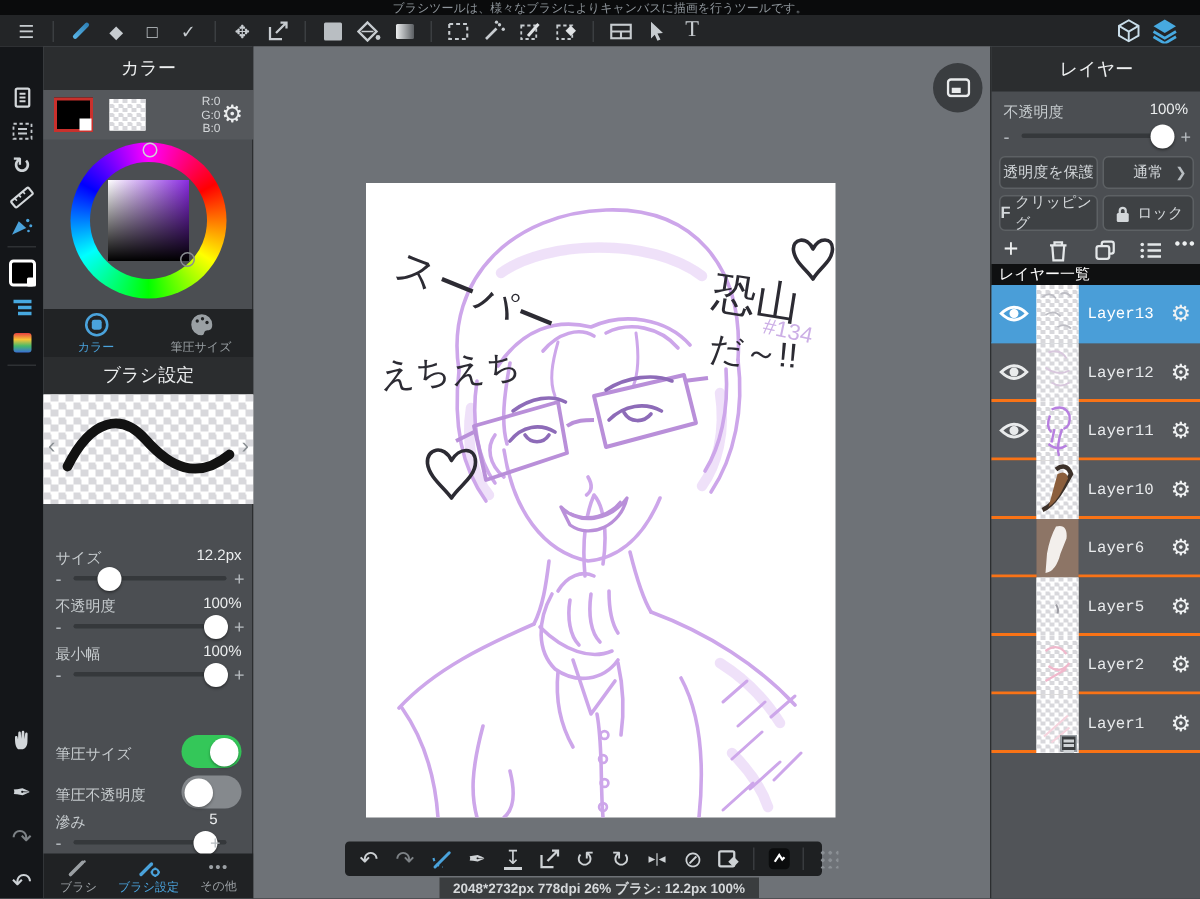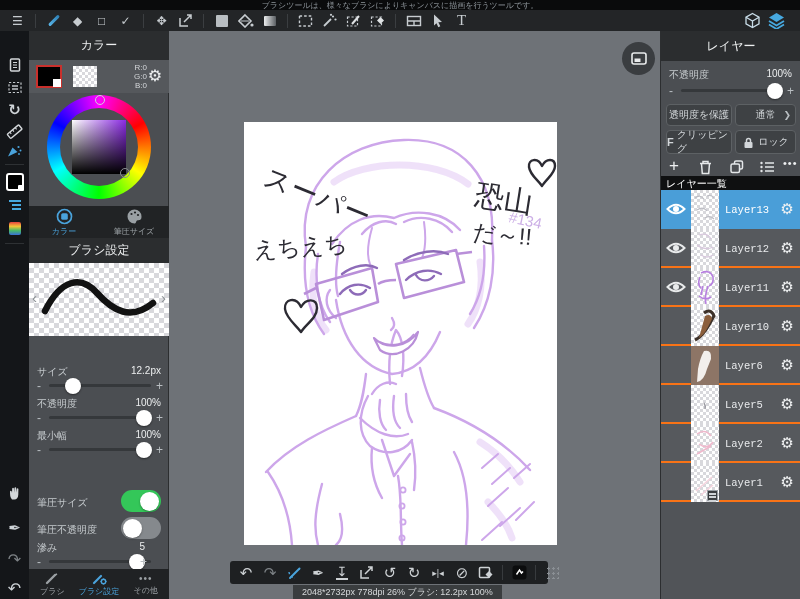--- a/index.html
+++ b/index.html
@@ -59,21 +59,21 @@
   #cv{left:169px;top:31px;width:491px;height:568px;background:#6e7277;}
   #page{position:absolute;left:75px;top:91px;width:313px;height:423px;background:#ffffff;}
   #hideui{position:absolute;left:453px;top:11px;width:33px;height:33px;border-radius:50%;background:#3a3d40;
     display:flex;align-items:center;justify-content:center;border:none;}
   #btb{position:absolute;left:61px;top:530px;width:318px;height:23px;background:#1e2022;border-radius:3px;
     display:flex;align-items:center;gap:2px;padding:0 5px;box-sizing:border-box;}
   .bti{width:22px;height:19px;display:flex;align-items:center;justify-content:center;color:#ced2d5;font-size:13px;flex:0 0 auto;}
   .btdiv{width:1px;height:15px;background:#383b3e;margin:0 3px;flex:0 0 auto;}
   .dots{width:13px;height:13px;background-image:radial-gradient(#8b9095 1.1px,transparent 1.3px);background-size:5px 5px;}
   #status{position:absolute;left:124px;top:554px;height:14px;background:#3a3d3f;color:#d6d9db;
-    font-size:9px;line-height:14px;padding:0 9px;white-space:nowrap;}
+    font-size:9px;line-height:14px;padding:0 9px;white-space:nowrap;font-weight:bold;}
   
   #rp{left:660px;top:31px;width:140px;height:568px;background:#4b4e52;border-left:1px solid #2c2e30;box-sizing:border-box;}
   .rp-btn{position:absolute;height:22px;background:#3e4144;border:1px solid #5d6164;border-radius:4px;
     color:#d3d7da;font-size:10px;display:flex;align-items:center;justify-content:center;gap:3px;box-sizing:border-box;}
   .lrow{position:absolute;left:0;width:140px;height:39px;background:#56595d;border-bottom:2px solid #f97316;box-sizing:border-box;}
   .lrow.sel{background:#4a9ed8;border-bottom:1px solid #4a9ed8;}
   .leye{position:absolute;left:5px;top:12px;}
   .lthumb{position:absolute;left:30px;top:0;width:28px;height:39px;overflow:hidden;}
   .lname{position:absolute;left:64px;top:14px;font-size:10.5px;color:#e8eaec;font-family:Liberation Mono, monospace;}
   .lrow.sel .lname{color:#ffffff;}

